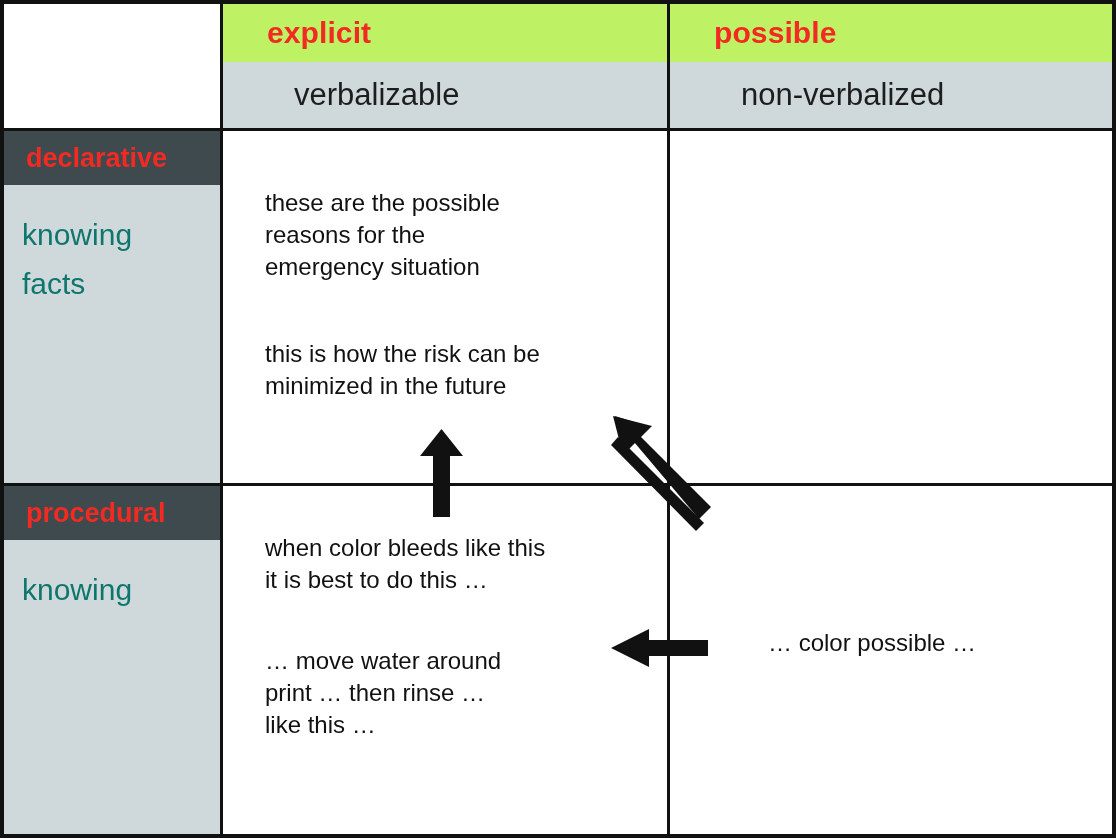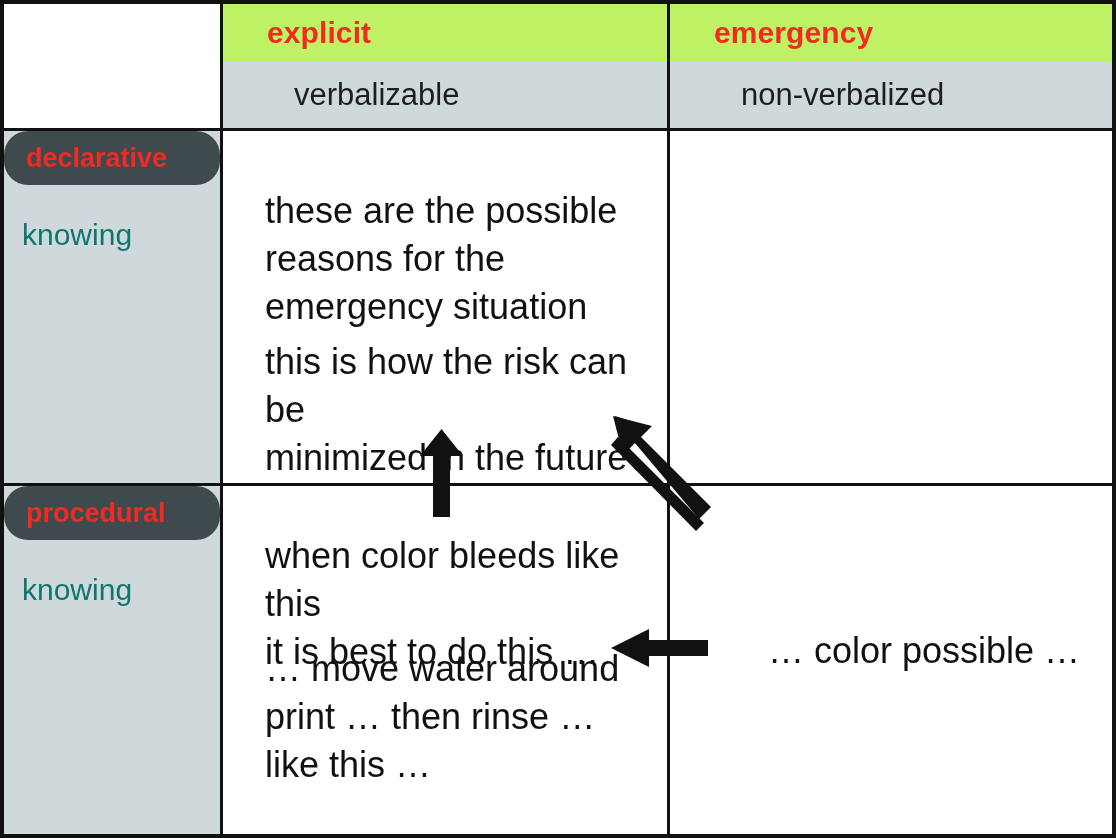--- a/index.html
+++ b/index.html
@@ -77,21 +77,20 @@
     width: 216px;
     background: #cfd9dc;
   }
   .row-head .kicker {
     height: 54px;
     background: #3f4a4e;
     display: flex;
     align-items: center;
     padding-left: 22px;
     box-sizing: border-box;
-    border-radius: 24px;
   }
   .row-head .kicker span {
     color: #f22a22;
     font-size: 27px;
     font-weight: bold;
   }
   .row-head .rlabel {
     padding: 26px 14px 0 18px;
     box-sizing: border-box;
   }
@@ -103,21 +102,21 @@
   }
 
   
   .content {
     background: #ffffff;
     padding: 0;
   }
   .para {
     position: absolute;
     color: #111111;
-    font-size: 36px;
+    font-size: 24px;
     line-height: 1.34;
     white-space: pre-line;
   }
 
   
   .rule {
     position: absolute;
     background: #111111;
   }
   .v-rule { width: 3px; }
@@ -146,33 +145,34 @@
     <div class="kicker">
       <span>explicit</span>
     </div>
     <div class="sub">
       <span>verbalizable</span>
     </div>
   </div>
 
   <div class="cell col-head" style="left:666px; top:0; width:442px; height:124px;">
     <div class="kicker">
-      <span>emergency</span>
+      <span>possible</span>
     </div>
     <div class="sub">
       <span>non-verbalized</span>
     </div>
   </div>
 
   <div class="cell row-head" style="top:127px; height:352px;">
     <div class="kicker">
       <span>declarative</span>
     </div>
     <div class="rlabel">
       <span>knowing</span>
+      <span>facts</span>
     </div>
   </div>
 
   <div class="cell row-head" style="top:482px; height:408px;">
     <div class="kicker">
       <span>procedural</span>
     </div>
     <div class="rlabel">
       <span>knowing</span>
     </div>

